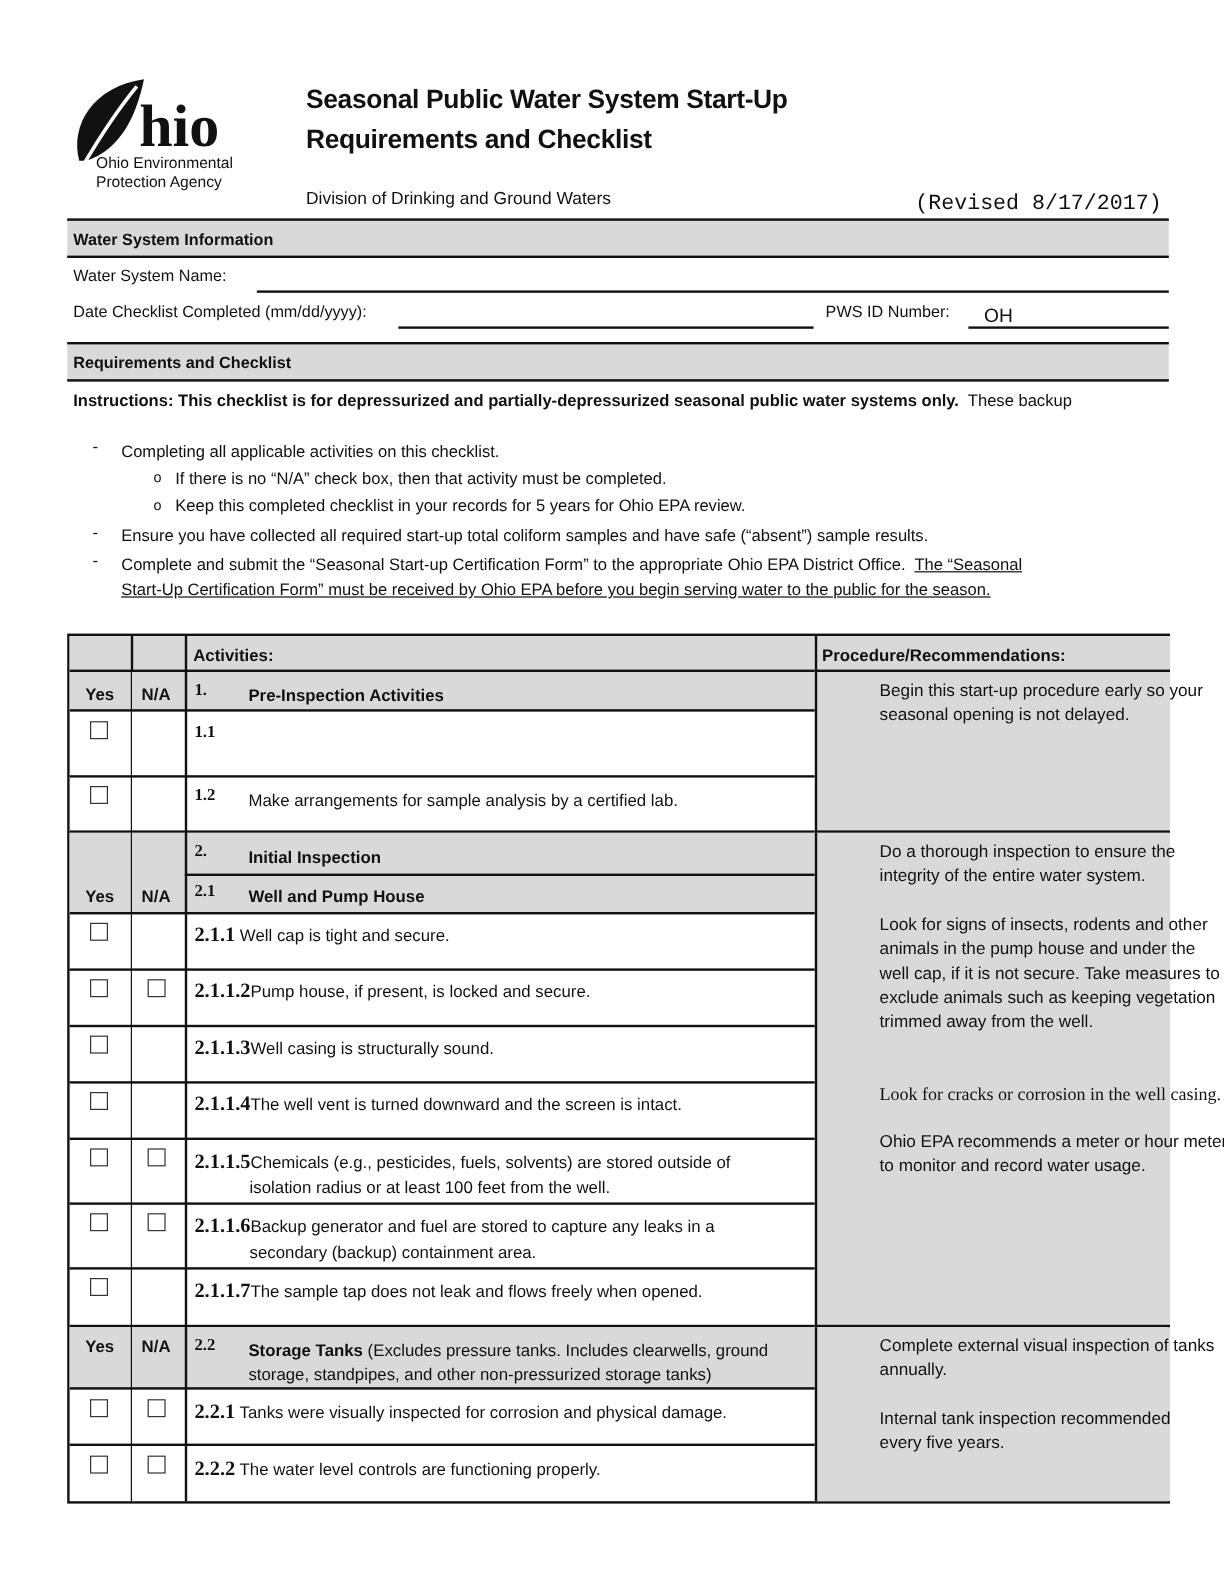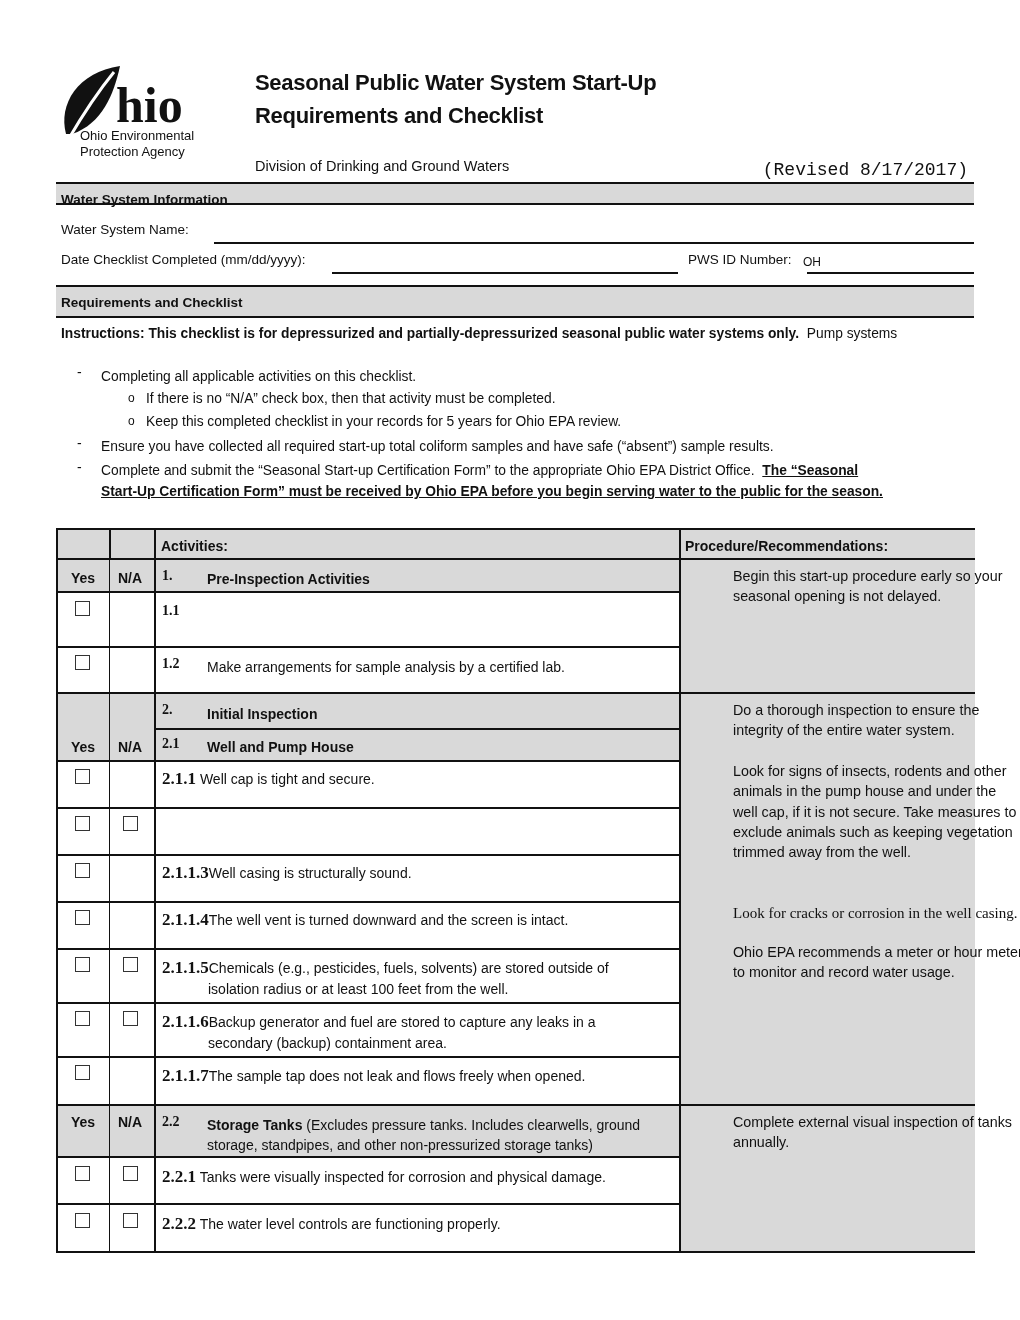--- a/index.html
+++ b/index.html
@@ -10,39 +10,39 @@
 
   
   .logo { left: 58px; top: 64px; width: 160px; height: 96px; }
   .logo svg { width: 160px; height: 96px; }
   .title { left: 255px; top: 66px; font-size: 22px; font-weight: bold; line-height: 33px; letter-spacing: -0.3px; }
   .division { left: 255px; top: 158px; font-size: 14.5px; }
   .revised { right: 52px; top: 160px; font-family: Liberation Mono, monospace; font-size: 18px; }
 
   
   .bar { left: 56px; width: 918px; background: #d9d9d9; border-top: 2px solid #111; border-bottom: 2px solid #111; font-weight: bold; font-size: 13.5px; padding-left: 5px; }
-  .bar1 { top: 182px; height: 23px; line-height: 31px; }
+  .bar1 { top: 182px; height: 33px; line-height: 31px; }
   .bar2 { top: 285px; height: 33px; line-height: 31px; }
 
   .field-label { font-size: 13.5px; }
   .wsname-label { left: 61px; top: 222px; }
   .wsname-line { left: 214px; top: 242px; width: 760px; border-bottom: 2px solid #111; height: 2px; }
   .date-label { left: 61px; top: 252px; }
   .date-line { left: 332px; top: 272px; width: 346px; border-bottom: 2px solid #111; }
   .pws-label { left: 688px; top: 252px; }
   .pws-line { left: 807px; top: 272px; width: 167px; border-bottom: 2px solid #111; }
-  .pws-value { left: 803px; top: 255px; font-size: 12px; }
+  .pws-value { left: 820px; top: 255px; font-size: 16px; }
 
   
   .instr { left: 61px; top: 324px; width: 912px; font-size: 13.8px; line-height: 20px; }
   .instr b { font-weight: bold; }
   .bl { position: absolute; font-size: 13.8px; line-height: 20px; }
   .dash { position: absolute; left: 77px; font-size: 14px; }
   .circ { position: absolute; left: 128px; font-size: 12px; }
-  .underline { font-weight: bold; text-decoration: underline; text-align: center; }
+  .underline { font-weight: normal; text-decoration: underline; text-align: center; }
 
   
   .tbl { position: absolute; left: 56px; top: 528px; width: 919px; height: 725px; border: 2px solid #111; }
   .cell { position: absolute; border-color: #111; border-style: solid; border-width: 0; }
   .gray { background: #d9d9d9; }
   .hdr { font-weight: bold; font-size: 13.5px; }
   .num { font-family: "Liberation Serif", serif; font-weight: bold; font-size: 17px; }
   .cb { position: absolute; width: 15px; height: 15px; border: 1.3px solid #333; background: #fff; }
   .txt { position: absolute; font-size: 14px; line-height: 20px; }
   .proc { position: absolute; font-size: 14.3px; line-height: 20.3px; margin-left: 48px; }
@@ -70,21 +70,21 @@
 <div class="abs field-label wsname-label">Water System Name:</div>
 <div class="abs wsname-line"></div>
 <div class="abs field-label date-label">Date Checklist Completed (mm/dd/yyyy):</div>
 <div class="abs date-line"></div>
 <div class="abs field-label pws-label">PWS ID Number:</div>
 <div class="abs pws-value">OH</div>
 <div class="abs pws-line"></div>
 
 <div class="abs bar bar2">Requirements and Checklist</div>
 <div class="abs instr">
-  <b>Instructions: This checklist is for depressurized and partially-depressurized seasonal public water systems only.</b>&nbsp; <span>Pump systems</span><br>
+  <b>Instructions: This checklist is for depressurized and partially-depressurized seasonal public water systems only.</b>&nbsp; <span>These backup</span><br>
 </div>
 <span class="dash" style="top:364px">-</span>
 <span class="bl" style="left:101px;top:367px">Completing all applicable activities on this checklist.</span>
 <span class="circ" style="top:391px">o</span>
 <span class="bl" style="left:146px;top:389px">If there is no “N/A” check box, then that activity must be completed.</span>
 <span class="circ" style="top:414px">o</span>
 <span class="bl" style="left:146px;top:412px">Keep this completed checklist in your records for 5 years for Ohio EPA review.</span>
 <span class="dash" style="top:435px">-</span>
 <span class="bl" style="left:101px;top:437px">Ensure you have collected all required start-up total coliform samples and have safe (“absent”) sample results.</span>
 <span class="dash" style="top:459px">-</span>
@@ -129,20 +129,21 @@
   <div class="txt num" style="left:104px;top:204px">2.1</div>
   <div class="txt hdr" style="left:149px;top:207px">Well and Pump House</div>
 
   <div class="cell" style="left:0;top:232px;width:621px;height:47px;border-bottom-width:2px;"></div>
   <div class="cb" style="left:17px;top:239px"></div>
   <div class="txt" style="left:104px;top:239px"><span class="num">2.1.1</span> <span>Well cap is tight and secure.</span></div>
 
   <div class="cell" style="left:0;top:279px;width:621px;height:47px;border-bottom-width:2px;"></div>
   <div class="cb" style="left:17px;top:286px"></div>
   <div class="cb" style="left:65px;top:286px"></div>
+  <div class="txt" style="left:104px;top:286px"><span class="num">2.1.1.2</span><span>Pump house, if present, is locked and secure.</span></div>
 
   <div class="cell" style="left:0;top:326px;width:621px;height:47px;border-bottom-width:2px;"></div>
   <div class="cb" style="left:17px;top:333px"></div>
   <div class="txt" style="left:104px;top:333px"><span class="num">2.1.1.3</span><span>Well casing is structurally sound.</span></div>
 
   <div class="cell" style="left:0;top:373px;width:621px;height:47px;border-bottom-width:2px;"></div>
   <div class="cb" style="left:17px;top:380px"></div>
   <div class="txt" style="left:104px;top:380px"><span class="num">2.1.1.4</span><span>The well vent is turned downward and the screen is intact.</span></div>
 
   <div class="cell" style="left:0;top:420px;width:621px;height:54px;border-bottom-width:2px;"></div>
@@ -179,16 +180,17 @@
   <div class="cb" style="left:65px;top:636px"></div>
   <div class="txt" style="left:104px;top:637px"><span class="num">2.2.1</span> <span>Tanks were visually inspected for corrosion and physical damage.</span></div>
 
   <div class="cell" style="left:0;top:675px;width:621px;height:46px;"></div>
   <div class="cb" style="left:17px;top:683px"></div>
   <div class="cb" style="left:65px;top:683px"></div>
   <div class="txt" style="left:104px;top:684px"><span class="num">2.2.2</span> <span>The water level controls are functioning properly.</span></div>
 
   <div class="cell gray" style="left:621px;top:576px;width:296px;height:145px;border-left-width:2px;"></div>
   <div class="proc" style="left:627px;top:582px;width:280px">Complete external visual inspection of tanks annually.</div>
+  <div class="proc" style="left:627px;top:643px;width:280px">Internal tank inspection recommended every five years.</div>
 
   <div class="cell" style="left:51px;top:30px;width:0;height:691px;border-left-width:1.5px;"></div>
   <div class="cell" style="left:96px;top:30px;width:0;height:691px;border-left-width:2px;"></div>
 </div>
 
 </body></html>

